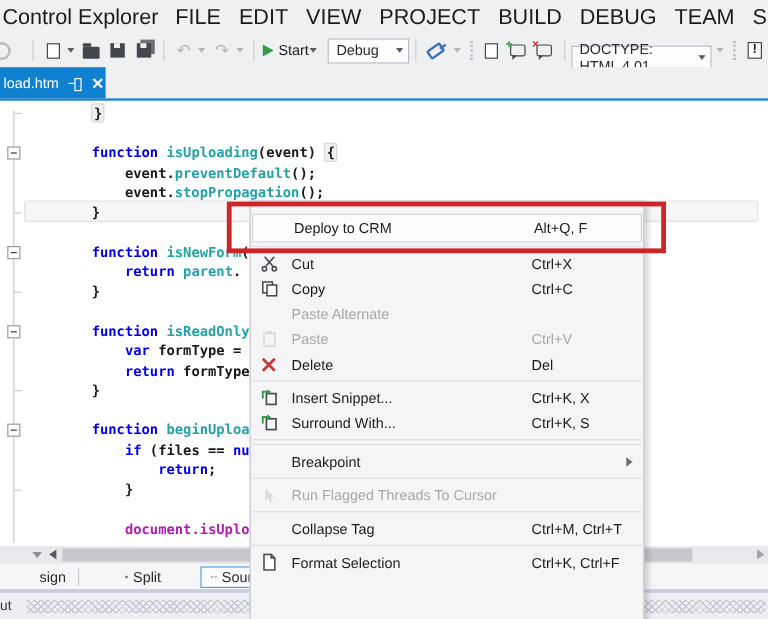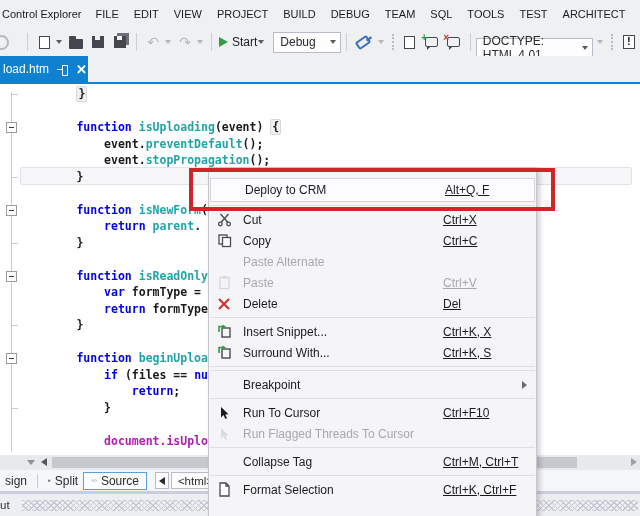--- a/index.html
+++ b/index.html
@@ -1,21 +1,21 @@
 <!DOCTYPE html>
 <html><head>
 <meta charset="utf-8">
 <style>
   * { margin:0; padding:0; box-sizing:border-box; }
   html,body { width:640px; height:516px; overflow:hidden; }
   body { position:relative; font-family:"Liberation Sans", sans-serif; background:#ffffff; color:#1b1b1d; }
 
   
   .titlebar { position:absolute; left:0; top:0; width:640px; height:28px; background:#eef0f2;
-              display:flex; align-items:center; gap:13px; padding-left:2px; font-size:11px; white-space:nowrap; }
+              display:flex; align-items:center; gap:13px; padding-left:2px; font-size:18px; white-space:nowrap; }
   .titlebar .partial { color:#1b1b1d; }
   .menubar-item { color:#1b1b1d; padding:2px 1px; cursor:default; }
 
   
   .toolbar { position:absolute; left:0; top:28px; width:640px; height:28px; background:#eef0f2;
              display:flex; align-items:center; font-size:12px; }
   .tb-sep { width:1px; height:18px; background:#ccced6; margin:0 5px; flex:0 0 auto; }
   .tb-dotsep { width:0; height:16px; border-left:2px dotted #b9bdc9; margin:0 5px; flex:0 0 auto; }
   .tb-ico { width:18px; height:18px; margin:0 2px; position:relative; flex:0 0 auto; display:flex; align-items:center; justify-content:center; }
   .tb-dd { width:0; height:0; border-left:3.5px solid transparent; border-right:3.5px solid transparent; border-top:4px solid #5a5a60; margin:0 3px 0 1px; }
@@ -71,42 +71,42 @@
   .hscroll { position:absolute; left:0; top:455px; width:640px; height:15px; background:#e8e9ed; }
   .hs-dd { position:absolute; left:27px; top:5px; width:0; height:0; border-left:4px solid transparent; border-right:4px solid transparent; border-top:5px solid #8e9097; }
   .hs-left { position:absolute; left:41px; top:3px; width:0; height:0; border-top:4.5px solid transparent; border-bottom:4.5px solid transparent; border-right:6px solid #55575e; }
   .hs-right { position:absolute; right:3px; top:3px; width:0; height:0; border-top:4.5px solid transparent; border-bottom:4.5px solid transparent; border-left:6px solid #9fa1a8; }
   .hs-thumb { position:absolute; left:52px; top:2px; width:525px; height:11px; background:#c6c8ce; }
 
   
   .viewbar { position:absolute; left:0; top:470px; width:640px; height:21px; background:#f5f6f8;
              display:flex; align-items:center; font-size:12px; color:#2a2a2e; }
   .vb-sep { width:1px; height:14px; background:#c9cbd2; margin:0 5px; }
-  .vb-btn { display:flex; align-items:center; gap:4px; padding:1px 5px; white-space:nowrap; }
+  .vb-btn { display:flex; align-items:center; gap:4px; padding:1px 5px; white-space:nowrap;margin-left:28px; }
   .vb-glyph { font-size:8px; color:#6a6c72; line-height:1; }
   .vb-source { border:1px solid #5c9fd8; background:#fbfcfe; padding:1px 7px; }
   .tag-nav-btn { width:14px; height:17px; border:1px solid #b9bcc7; background:#fdfdfe; display:flex; align-items:center; justify-content:center; margin-left:8px; }
   .tag-nav-btn .tri { width:0; height:0; border-top:4.5px solid transparent; border-bottom:4.5px solid transparent; border-right:6px solid #2a2a2e; }
   .tag-chip { height:17px; border:1px solid #b9bcc7; background:#fdfdfe; display:flex; align-items:center;
               padding:0 6px; margin-left:2px; font-size:11.5px; white-space:nowrap; }
 
   
   .outputbar { position:absolute; left:0; top:491px; width:640px; height:25px; background:#edeef2; border-top:3px solid #c9cdde; }
   .output-title { position:absolute; left:0px; top:5px; font-size:11.5px; color:#33343a; }
   .output-grip { position:absolute; left:22px; top:6px; right:2px; height:11px; background:
       repeating-linear-gradient(45deg,#c6c9d3 0 1px,transparent 1px 4px),
       repeating-linear-gradient(135deg,#c6c9d3 0 1px,transparent 1px 4px); }
 
   
   .ctxmenu { position:absolute; left:208px; top:167px; width:329px; height:360px; background:#f5f5f7;
              border:1px solid #c6c6ca; box-shadow:3px 3px 5px rgba(0,0,0,.18); z-index:10; padding-top:10px; font-size:12px; }
   .mi { position:relative; height:21px; display:flex; align-items:center; }
   .mi .ico { position:absolute; left:4px; width:22px; height:18px; display:flex; align-items:center; justify-content:center; }
   .mi .label { position:absolute; left:34px; white-space:nowrap; }
-  .mi .shortcut { position:absolute; left:234px; white-space:nowrap;text-decoration:underline; }
+  .mi .shortcut { position:absolute; left:234px; white-space:nowrap; }
   .mi.highlighted { height:24px; background:#fcfcfe; border:1px solid #d4d4d8; margin:0 1px; }
   .mi.disabled .label, .mi.disabled .shortcut { color:#a8a8ac; }
   .mi.disabled .ico { opacity:.4; }
   .msep { height:1px; background:#dfdfe3; margin:3px 1px; }
   .submenu-arrow { position:absolute; right:9px; width:0; height:0; border-top:4px solid transparent; border-bottom:4px solid transparent; border-left:5px solid #6a6a70; }
 
   
   .red-box { position:absolute; left:189px; top:168px; width:366px; height:43px; border:4px solid #cf2526; z-index:20; }
 </style>
 </head>
@@ -347,29 +347,20 @@
       <span class="label">Surround With...</span>
       <span class="shortcut">Ctrl+K, S</span>
     </div>
     <div class="msep"></div>
     <div class="msep"></div>
     <div class="mi">
       <span class="label">Breakpoint</span>
       <span class="submenu-arrow"></span>
     </div>
     <div class="msep"></div>
-    <div class="mi">
-      <span class="ico">
-        <svg width="13" height="14" viewBox="0 0 13 14">
-          <path d="M3 1 L3 11.5 L5.6 9 L7.3 13 L9 12.2 L7.3 8.4 L10.5 8.2 Z" fill="#1b1b1d"></path>
-        </svg>
-      </span>
-      <span class="label">Run To Cursor</span>
-      <span class="shortcut">Ctrl+F10</span>
-    </div>
     <div class="mi disabled">
       <span class="ico">
         <svg width="13" height="14" viewBox="0 0 13 14">
           <path d="M3 1 L3 11.5 L5.6 9 L7.3 13 L9 12.2 L7.3 8.4 L10.5 8.2 Z" fill="#b4b6bd"></path>
         </svg>
       </span>
       <span class="label">Run Flagged Threads To Cursor</span>
     </div>
     <div class="msep"></div>
     <div class="mi">

